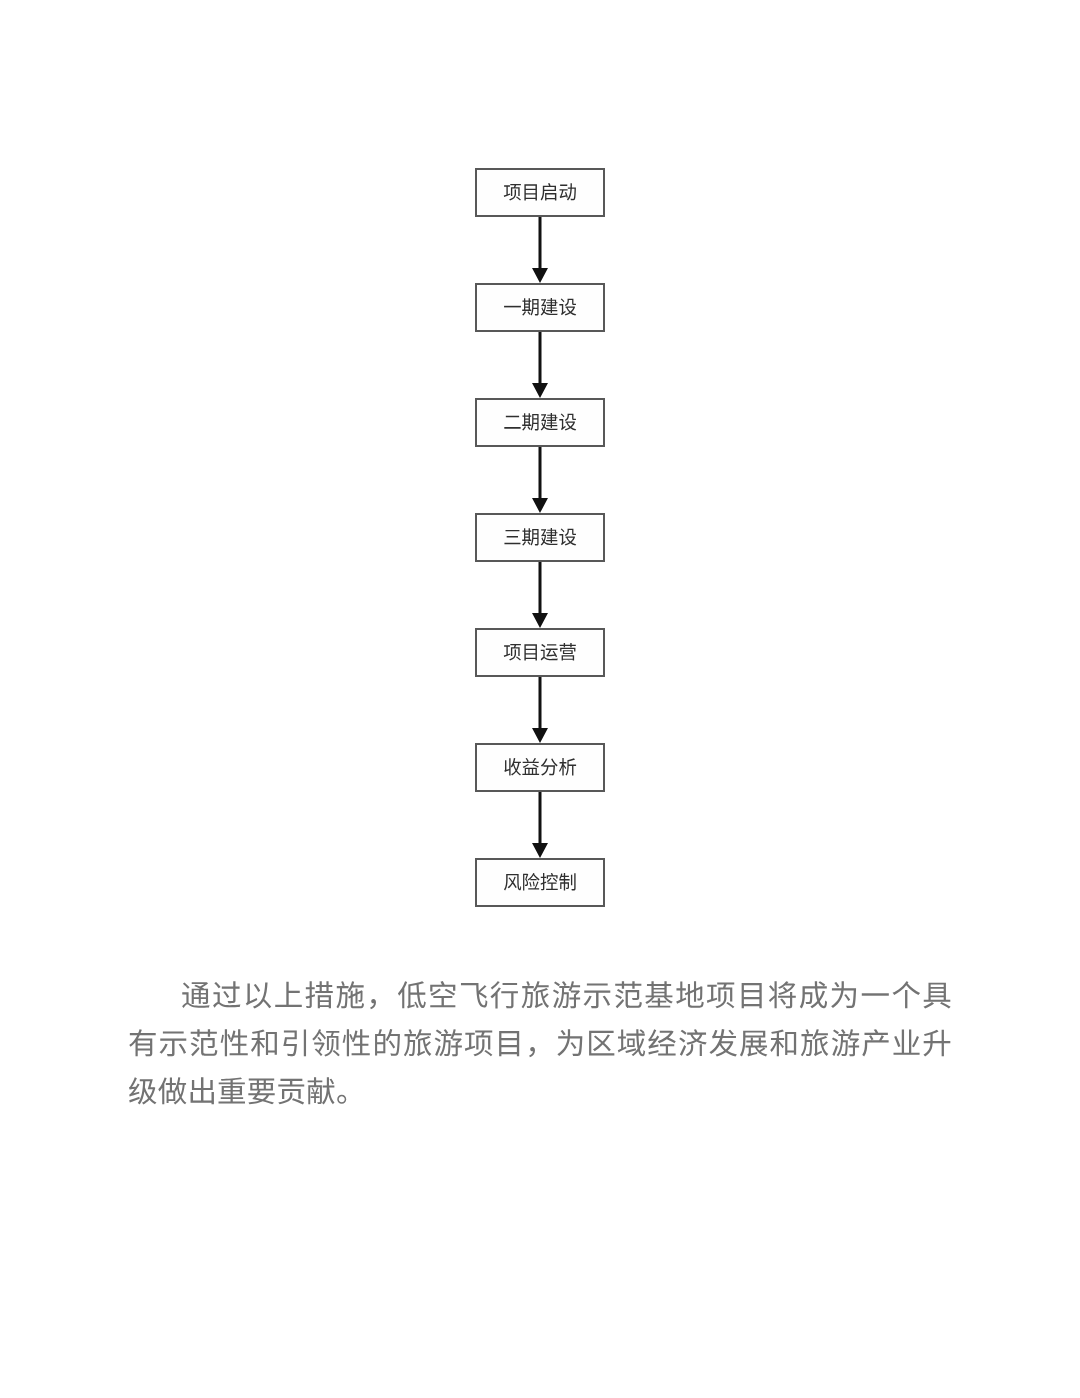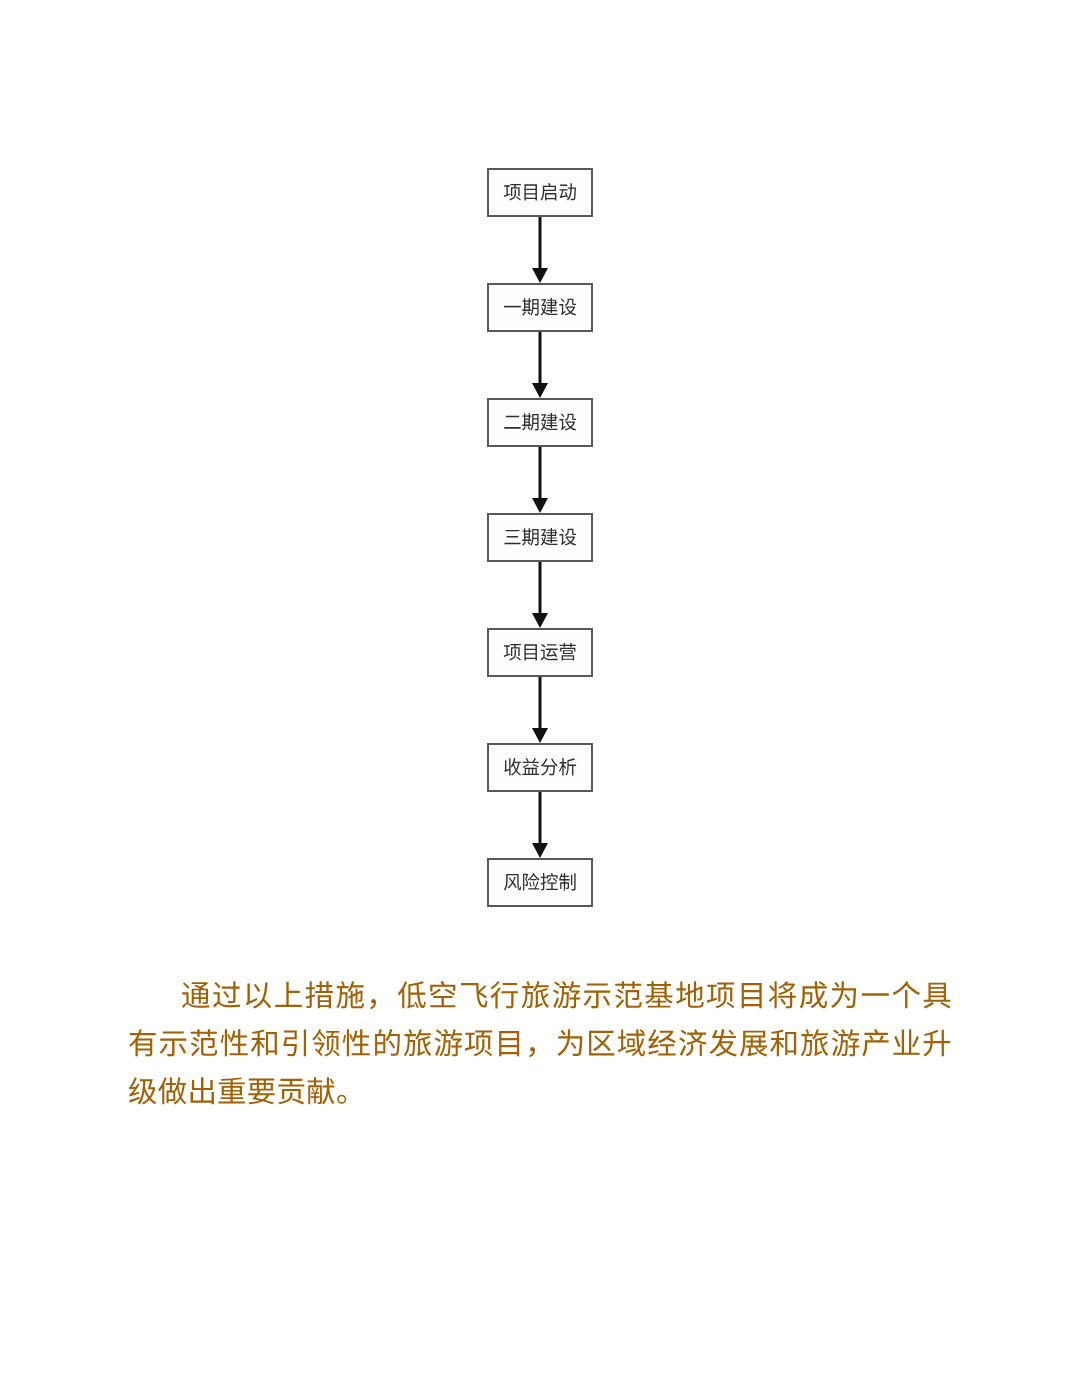--- a/index.html
+++ b/index.html
@@ -37,21 +37,21 @@
     left: 50%;
     transform: translateX(-50%);
     top: 0;
     width: 180px;
     display: flex;
     flex-direction: column;
     align-items: center;
   }
 
   .node {
-    width: 106px;
+    width: 130px;
     height: 49px;
     box-sizing: border-box;
     border: 2px solid #585858;
     background: #fefefe;
     display: flex;
     align-items: center;
     justify-content: center;
     flex: 0 0 auto;
   }
 
@@ -98,21 +98,21 @@
     position: absolute;
     left: 128px;
     top: 972px;
     width: 824px;
   }
   .body-text p {
     margin: 0;
     font-family: "Liberation Serif", "DejaVu Serif", serif;
     font-size: 29.5px;
     line-height: 48px;
-    color: #a16207;
+    color: #737373;
     text-indent: 53px;
     text-align: justify;
     text-justify: inter-ideograph;
     letter-spacing: 0.2px;
   }
 </style>
 </head>
 <body>
 
 <div class="page">

